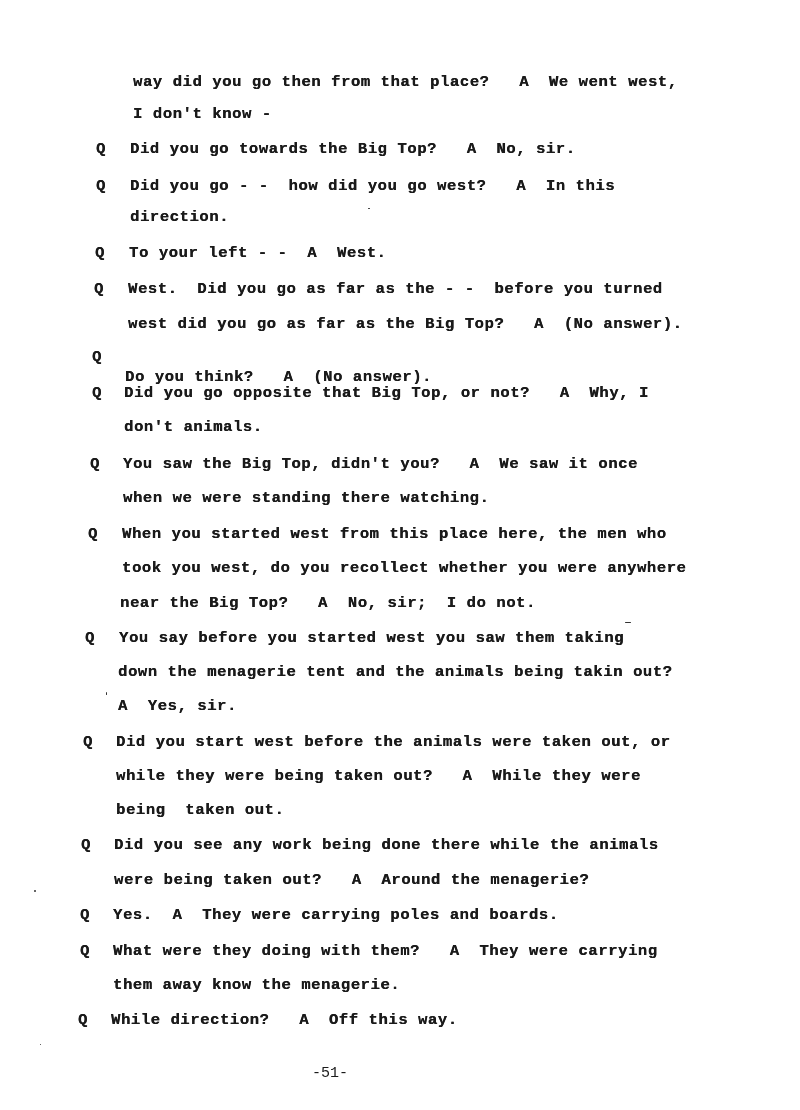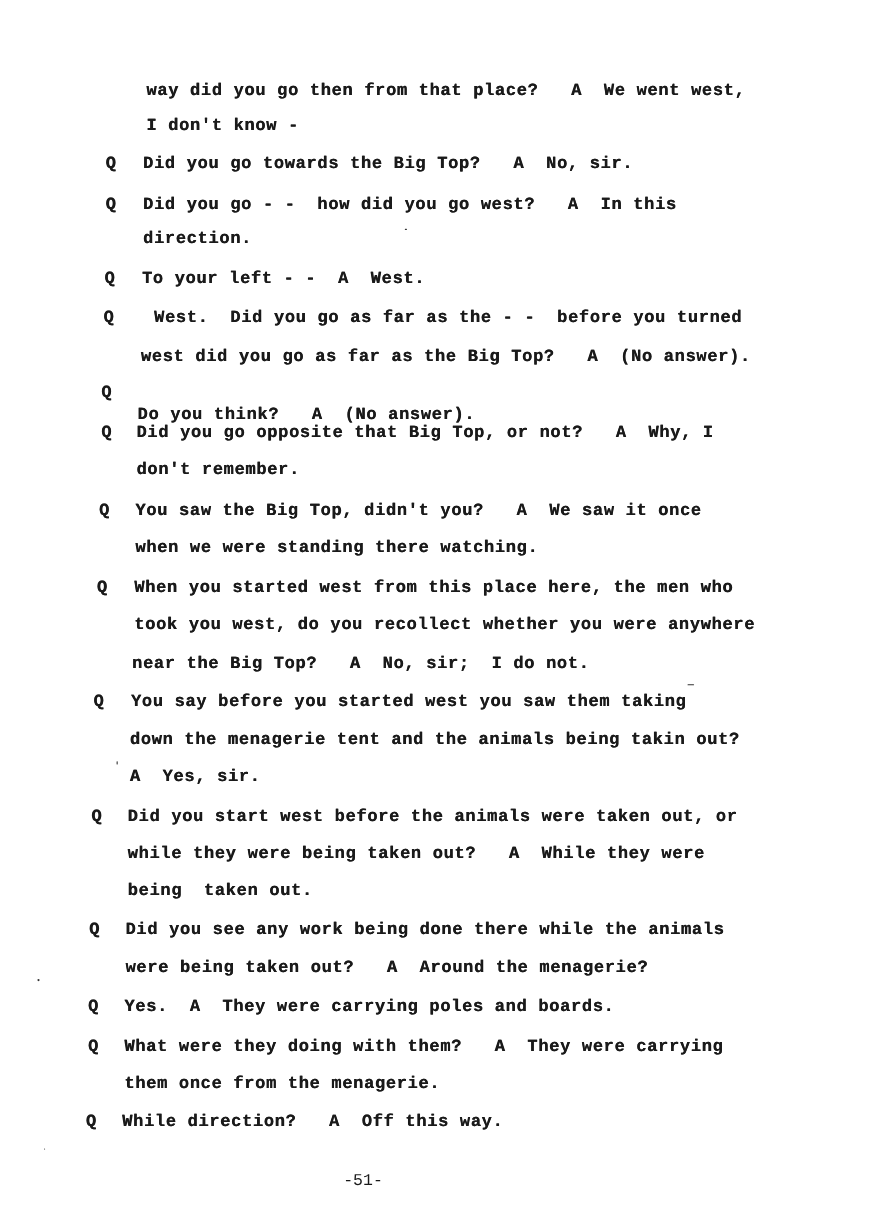--- a/index.html
+++ b/index.html
@@ -73,35 +73,35 @@
       </div>
       <div>
         <span class="line" style="left: 130px; top: 207px;">direction.</span>
       </div>
       <div>
         <span class="marker" style="left: 95px; top: 243px;">Q</span>
         <span class="line" style="left: 129px; top: 243px;">To your left - -  A  West.</span>
       </div>
       <div>
         <span class="marker" style="left: 94px; top: 279px;">Q</span>
-        <span class="line" style="left: 128px; top: 279px; margin-left: 12px;">West.  Did you go as far as the - -  before you turned</span>
+        <span class="line" style="left: 128px; top: 279px;">West.  Did you go as far as the - -  before you turned</span>
       </div>
       <div>
         <span class="line" style="left: 128px; top: 314px;">west did you go as far as the Big Top?   A  (No answer).</span>
       </div>
       <div>
         <span class="marker" style="left: 92px; top: 347px;">Q</span>
         <span class="line" style="left: 125px; top: 347px; margin-top: 20px;">Do you think?   A  (No answer).</span>
       </div>
       <div>
         <span class="marker" style="left: 92px; top: 383px;">Q</span>
         <span class="line" style="left: 124px; top: 383px;">Did you go opposite that Big Top, or not?   A  Why, I</span>
       </div>
       <div>
-        <span class="line" style="left: 124px; top: 417px;">don't remember.</span>
+        <span class="line" style="left: 124px; top: 417px;">don't animals.</span>
       </div>
       <div>
         <span class="marker" style="left: 90px; top: 454px;">Q</span>
         <span class="line" style="left: 123px; top: 454px;">You saw the Big Top, didn't you?   A  We saw it once</span>
       </div>
       <div>
         <span class="line" style="left: 123px; top: 488px;">when we were standing there watching.</span>
       </div>
       <div>
         <span class="marker" style="left: 88px; top: 524px;">Q</span>
@@ -142,21 +142,21 @@
       </div>
       <div>
         <span class="marker" style="left: 80px; top: 905px;">Q</span>
         <span class="line" style="left: 113px; top: 905px;">Yes.  A  They were carrying poles and boards.</span>
       </div>
       <div>
         <span class="marker" style="left: 80px; top: 941px;">Q</span>
         <span class="line" style="left: 113px; top: 941px;">What were they doing with them?   A  They were carrying</span>
       </div>
       <div>
-        <span class="line" style="left: 113px; top: 975px;">them once from the menagerie.</span>
+        <span class="line" style="left: 113px; top: 975px;">them away know the menagerie.</span>
       </div>
       <div>
         <span class="marker" style="left: 78px; top: 1010px;">Q</span>
         <span class="line" style="left: 111px; top: 1010px;">While direction?   A  Off this way.</span>
       </div>
     </div>
   <div class="page-number">-51-</div>
 
   <div class="speck" style="left:34px;top:890px;"></div>
   <div class="speck" style="left:106px;top:692px;width:1px;height:3px;"></div>

